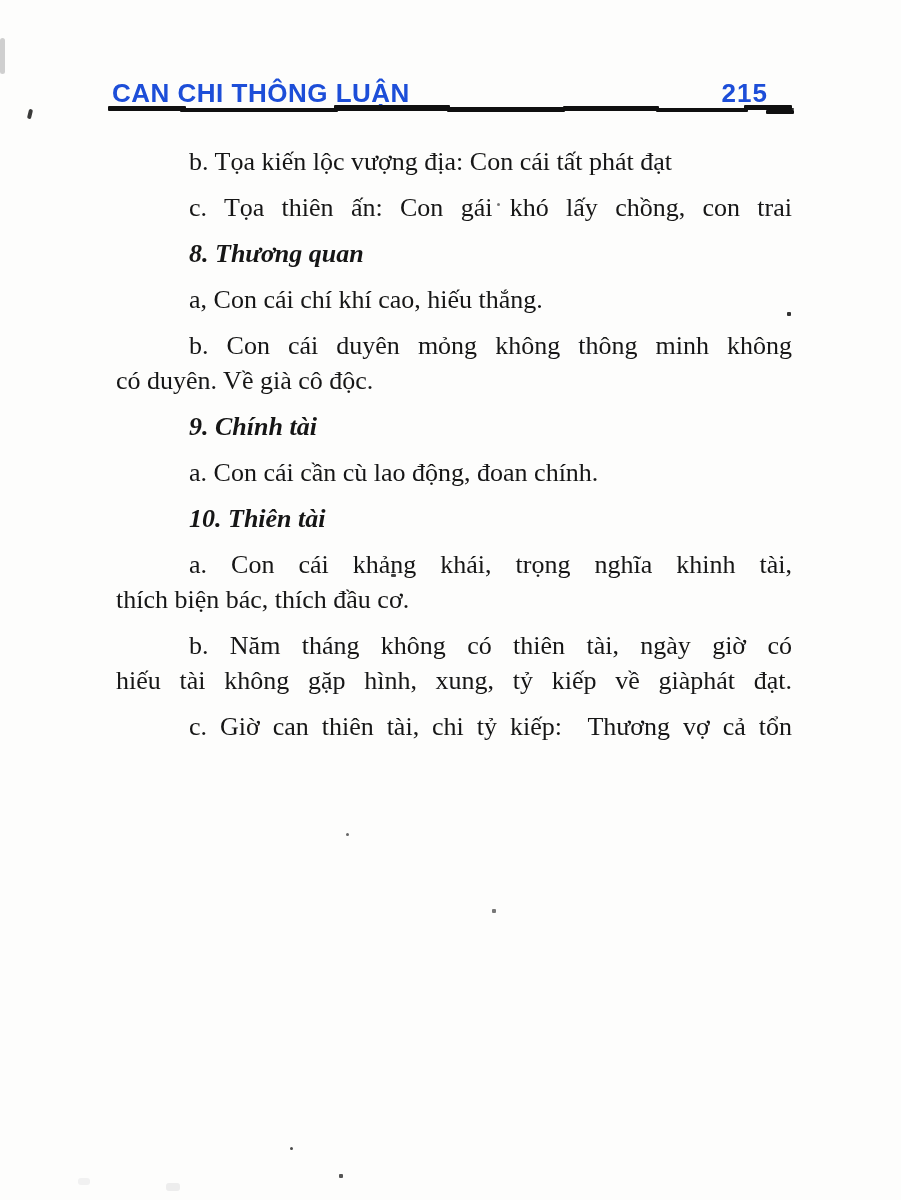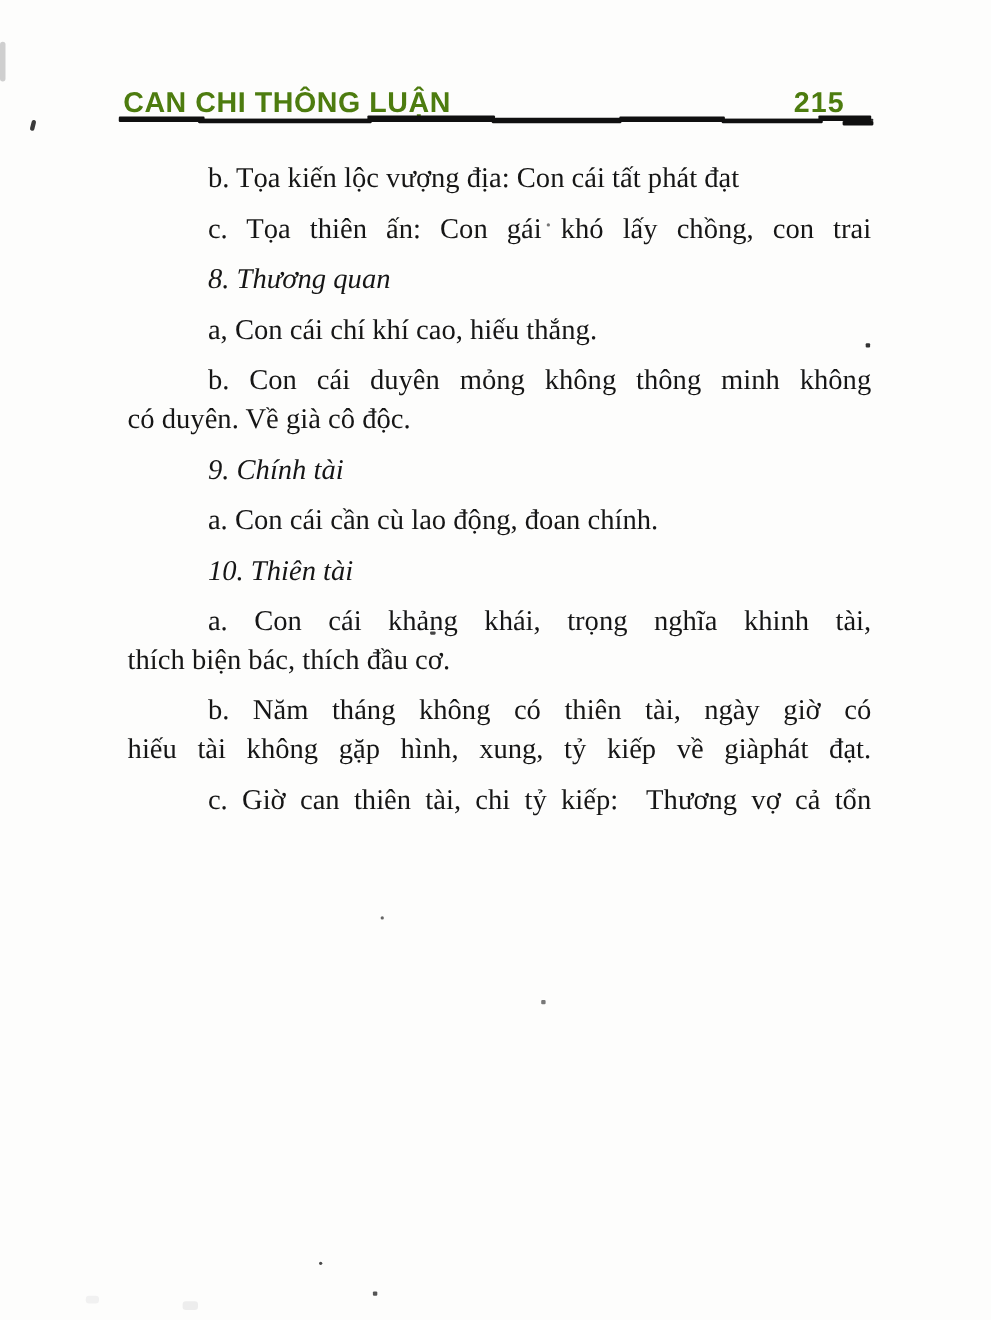--- a/index.html
+++ b/index.html
@@ -8,39 +8,39 @@
     background:#fdfdfc;
     font-family:"Liberation Serif","DejaVu Serif",serif;
     color:#161616;
   }
   .page{position:absolute;inset:0;}
 
   
   .hdr{
     position:absolute;left:112px;top:78px;width:682px;height:26px;
     font-family:"Liberation Sans","DejaVu Sans",sans-serif;
-    font-size:26px;font-weight:600;letter-spacing:0.5px;color:#4d7c0f;
+    font-size:26px;font-weight:600;letter-spacing:0.5px;color:#1d4ed8;
   }
   .hdr .htitle{position:absolute;left:0;top:0;}
   .hdr .pnum{position:absolute;right:26px;top:0;letter-spacing:1px;text-align:right;}
 
   .rule{position:absolute;left:108px;top:104px;width:686px;height:14px;}
   .rule i{position:absolute;background:#101010;display:block;border-radius:1px;}
   .rule .base{left:0;top:4px;width:686px;height:2px;background:#2a2a2a;}
 
   
   .content{
     position:absolute;left:112px;top:144px;width:680px;
     font-size:26px;line-height:35px;
   }
   .para{margin:0 0 11px 4px;}
   .line{display:block;}
   .indent{padding-left:73px;}
   .just{text-align:justify;text-align-last:justify;}
-  .heading .line{font-style:italic;}
+  .heading .line{font-style:italic;font-weight:bold;}
 
   
   .speck{position:absolute;background:#555;border-radius:50%;}
   .smudge{position:absolute;border-radius:3px;}
 </style>
 </head>
 <body>
 
 <div class="page">
 

